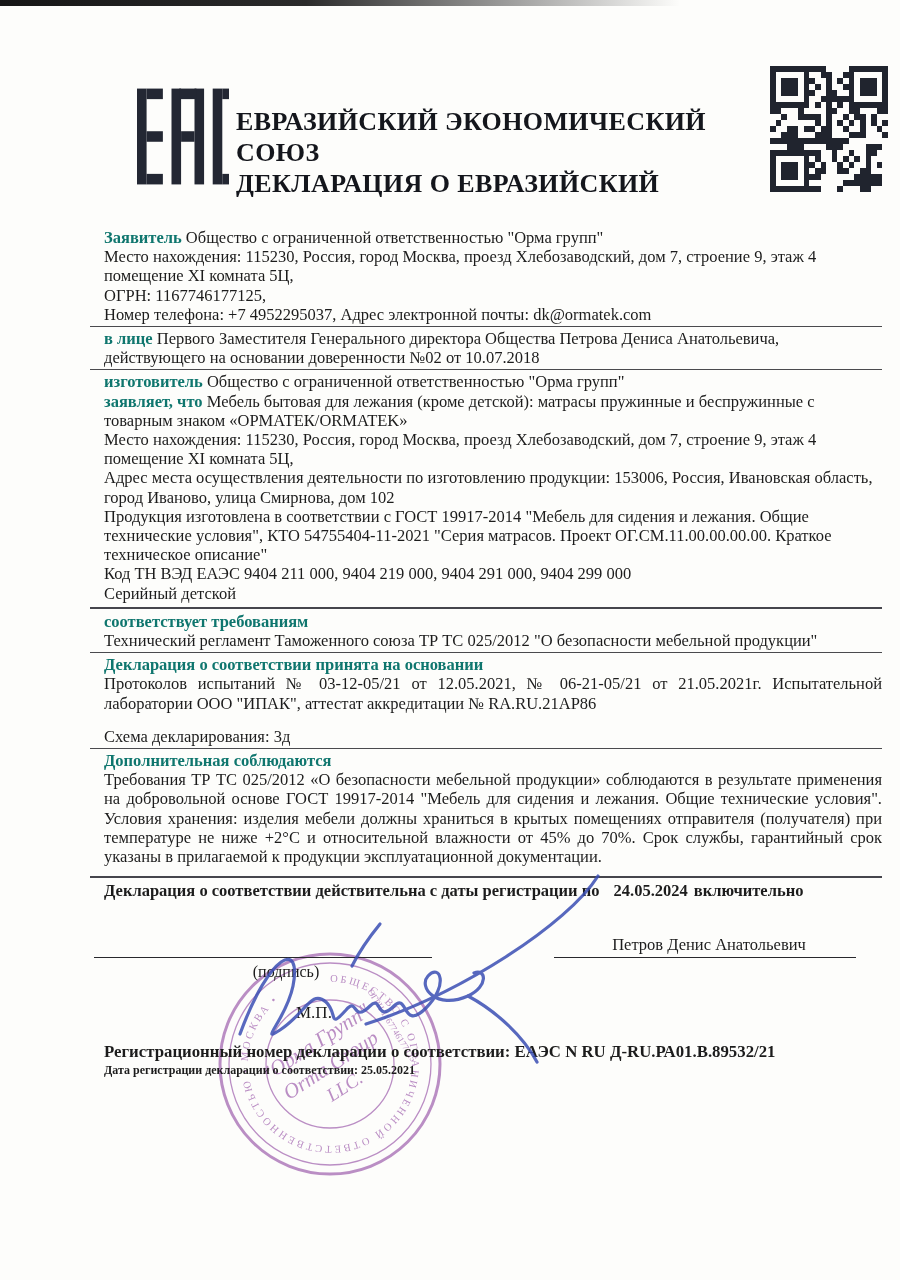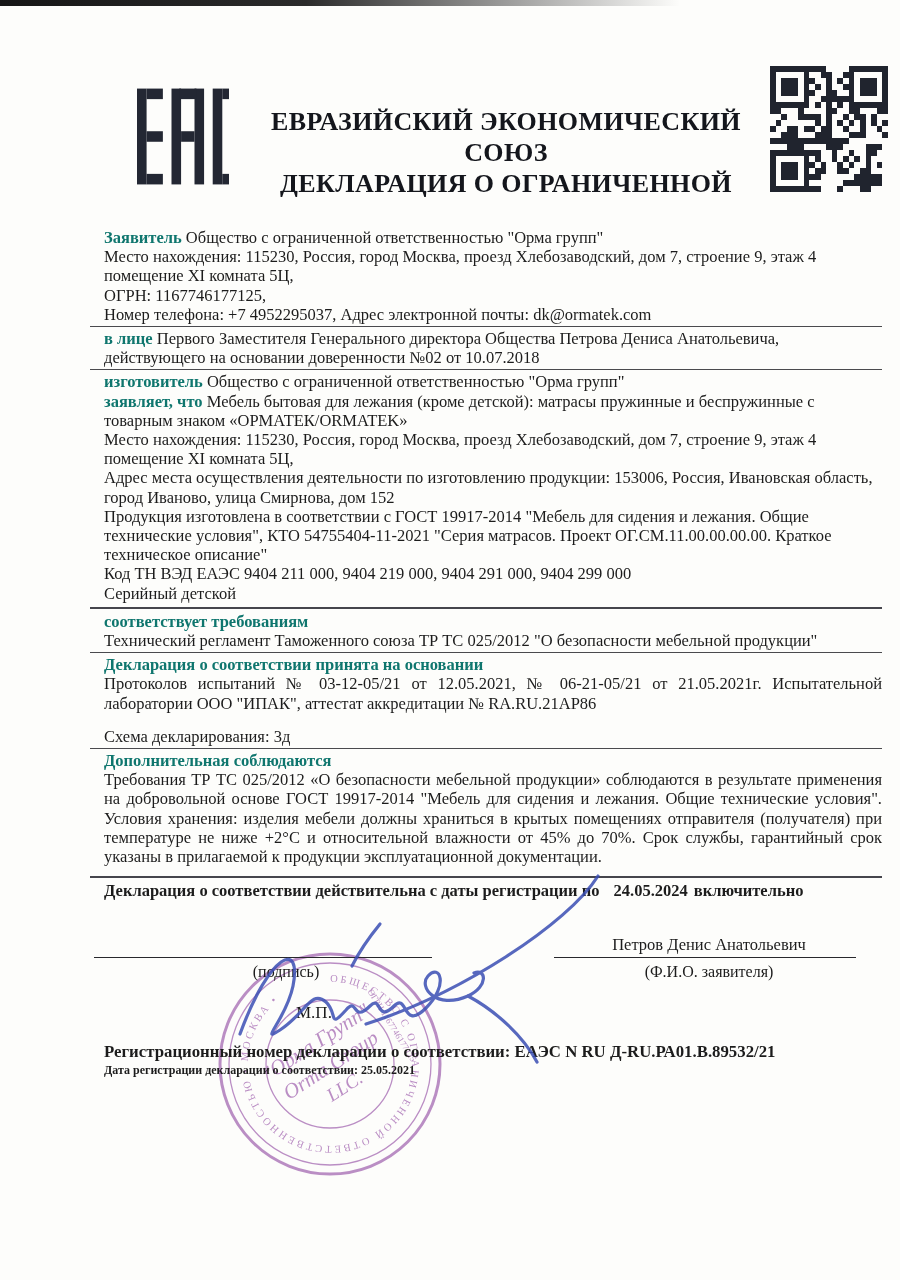--- a/index.html
+++ b/index.html
@@ -2,21 +2,21 @@
 <html><head>
 <meta charset="utf-8">
 <style>
   html,body{margin:0;padding:0;background:#9a9a9a;}
   .page{position:relative;width:900px;height:1280px;background:#fdfdfb;overflow:hidden;
         font-family:"Liberation Serif",serif;color:#1c1c1c;}
   .topstrip{position:absolute;top:0;left:0;width:680px;height:6px;
         background:linear-gradient(90deg,#161616 0%,#2b2b2b 45%,rgba(20,20,20,0) 100%);}
   
   .eac-logo{position:absolute;left:137px;top:86px;width:92px;height:101px;}
-  .titles{position:absolute;left:236px;top:106px;width:540px;text-align:center;
+  .titles{position:absolute;left:236px;top:106px;width:540px;text-align:left;
         font-weight:bold;font-size:26px;line-height:31px;letter-spacing:.4px;color:#14161c;}
   .qr{position:absolute;left:770px;top:66px;width:118px;height:126px;
         display:grid;grid-template-columns:repeat(21,1fr);grid-template-rows:repeat(21,1fr);}
   .qr i{background:#20242e;display:block;}
   
   .doc{position:absolute;left:104px;top:228px;width:778px;font-size:16.5px;line-height:19.2px;z-index:2;}
   .doc p{margin:0;}
   .just{text-align:justify;text-align-last:left;}
   .rule{border-top:1.6px solid #4a4a4e;margin:2px 0 2px -14px;height:0;}
   .rule.thick{border-top:2.6px solid #45454c;margin-top:4px;margin-bottom:3px;}
@@ -55,21 +55,21 @@
       <rect x="44" y="0" width="18" height="11"></rect>
       <rect x="46" y="44.5" width="14" height="11"></rect>
       <rect x="79" y="0" width="10" height="100"></rect>
       <rect x="89" y="0" width="7" height="11"></rect>
       <rect x="89" y="89" width="7" height="11"></rect>
     </g>
   </svg>
 
   <div class="titles">
     <div>ЕВРАЗИЙСКИЙ ЭКОНОМИЧЕСКИЙ СОЮЗ</div>
-    <div>ДЕКЛАРАЦИЯ О ОГРАНИЧЕННОЙ</div>
+    <div>ДЕКЛАРАЦИЯ О ЕВРАЗИЙСКИЙ</div>
   </div>
 
   <div class="qr">
       <i style="grid-row:1;grid-column:1"></i>
       <i style="grid-row:1;grid-column:2"></i>
       <i style="grid-row:1;grid-column:3"></i>
       <i style="grid-row:1;grid-column:4"></i>
       <i style="grid-row:1;grid-column:5"></i>
       <i style="grid-row:1;grid-column:6"></i>
       <i style="grid-row:1;grid-column:7"></i>
@@ -343,21 +343,21 @@
     <div class="rule"></div>
 
     <p><b>в лице</b> <span>Первого Заместителя Генерального директора Общества Петрова Дениса Анатольевича, действующего на основании доверенности №02 от 10.07.2018</span></p>
 
     <div class="rule"></div>
 
     <p><b>изготовитель</b> <span>Общество с ограниченной ответственностью "Орма групп"</span></p>
 
     <p><b>заявляет, что</b> <span>Мебель бытовая для лежания (кроме детской): матрасы пружинные и беспружинные с товарным знаком «ОРМАТЕК/ORMATEK»</span></p>
     <p>Место нахождения: 115230, Россия, город Москва, проезд Хлебозаводский, дом 7, строение 9, этаж 4 помещение XI комната 5Ц,</p>
-    <p>Адрес места осуществления деятельности по изготовлению продукции: 153006, Россия, Ивановская область, город Иваново, улица Смирнова, дом 152</p>
+    <p>Адрес места осуществления деятельности по изготовлению продукции: 153006, Россия, Ивановская область, город Иваново, улица Смирнова, дом 102</p>
     <p>Продукция изготовлена в соответствии с ГОСТ 19917-2014 "Мебель для сидения и лежания. Общие технические условия", КТО 54755404-11-2021 "Серия матрасов. Проект ОГ.СМ.11.00.00.00.00. Краткое техническое описание"</p>
     <p>Код ТН ВЭД ЕАЭС 9404 211 000, 9404 219 000, 9404 291 000, 9404 299 000</p>
     <p>Серийный детской</p>
 
     <div class="rule thick"></div>
 
     <p><b>соответствует требованиям</b></p>
     <p class="just">Технический регламент Таможенного союза ТР ТС 025/2012 "О безопасности мебельной продукции"</p>
 
     <div class="rule"></div>
@@ -376,21 +376,20 @@
 
     <div class="rule thick" style="margin-top:10px"></div>
 
     <p class="validity"><span>Декларация о соответствии действительна с даты регистрации по</span><span class="vdate">24.05.2024</span><span>включительно</span></p>
 
     <div class="sigzone">
       <div class="sigline-left"></div>
       <div class="sign-caption">(подпись)</div>
       <div class="fio-name">Петров Денис Анатольевич</div>
       <div class="sigline-right"></div>
-      <div class="fio-caption">(Ф.И.О. заявителя)</div>
       <div class="mp">М.П.</div>
     </div>
 
     <p class="regnum"><span>Регистрационный номер декларации о соответствии:</span> <span>ЕАЭС N RU Д-RU.РА01.В.89532/21</span></p>
 
     <p class="regdate"><span>Дата регистрации декларации о соответствии:</span> <span>25.05.2021</span></p>
 
   </div>
 </div>
 

